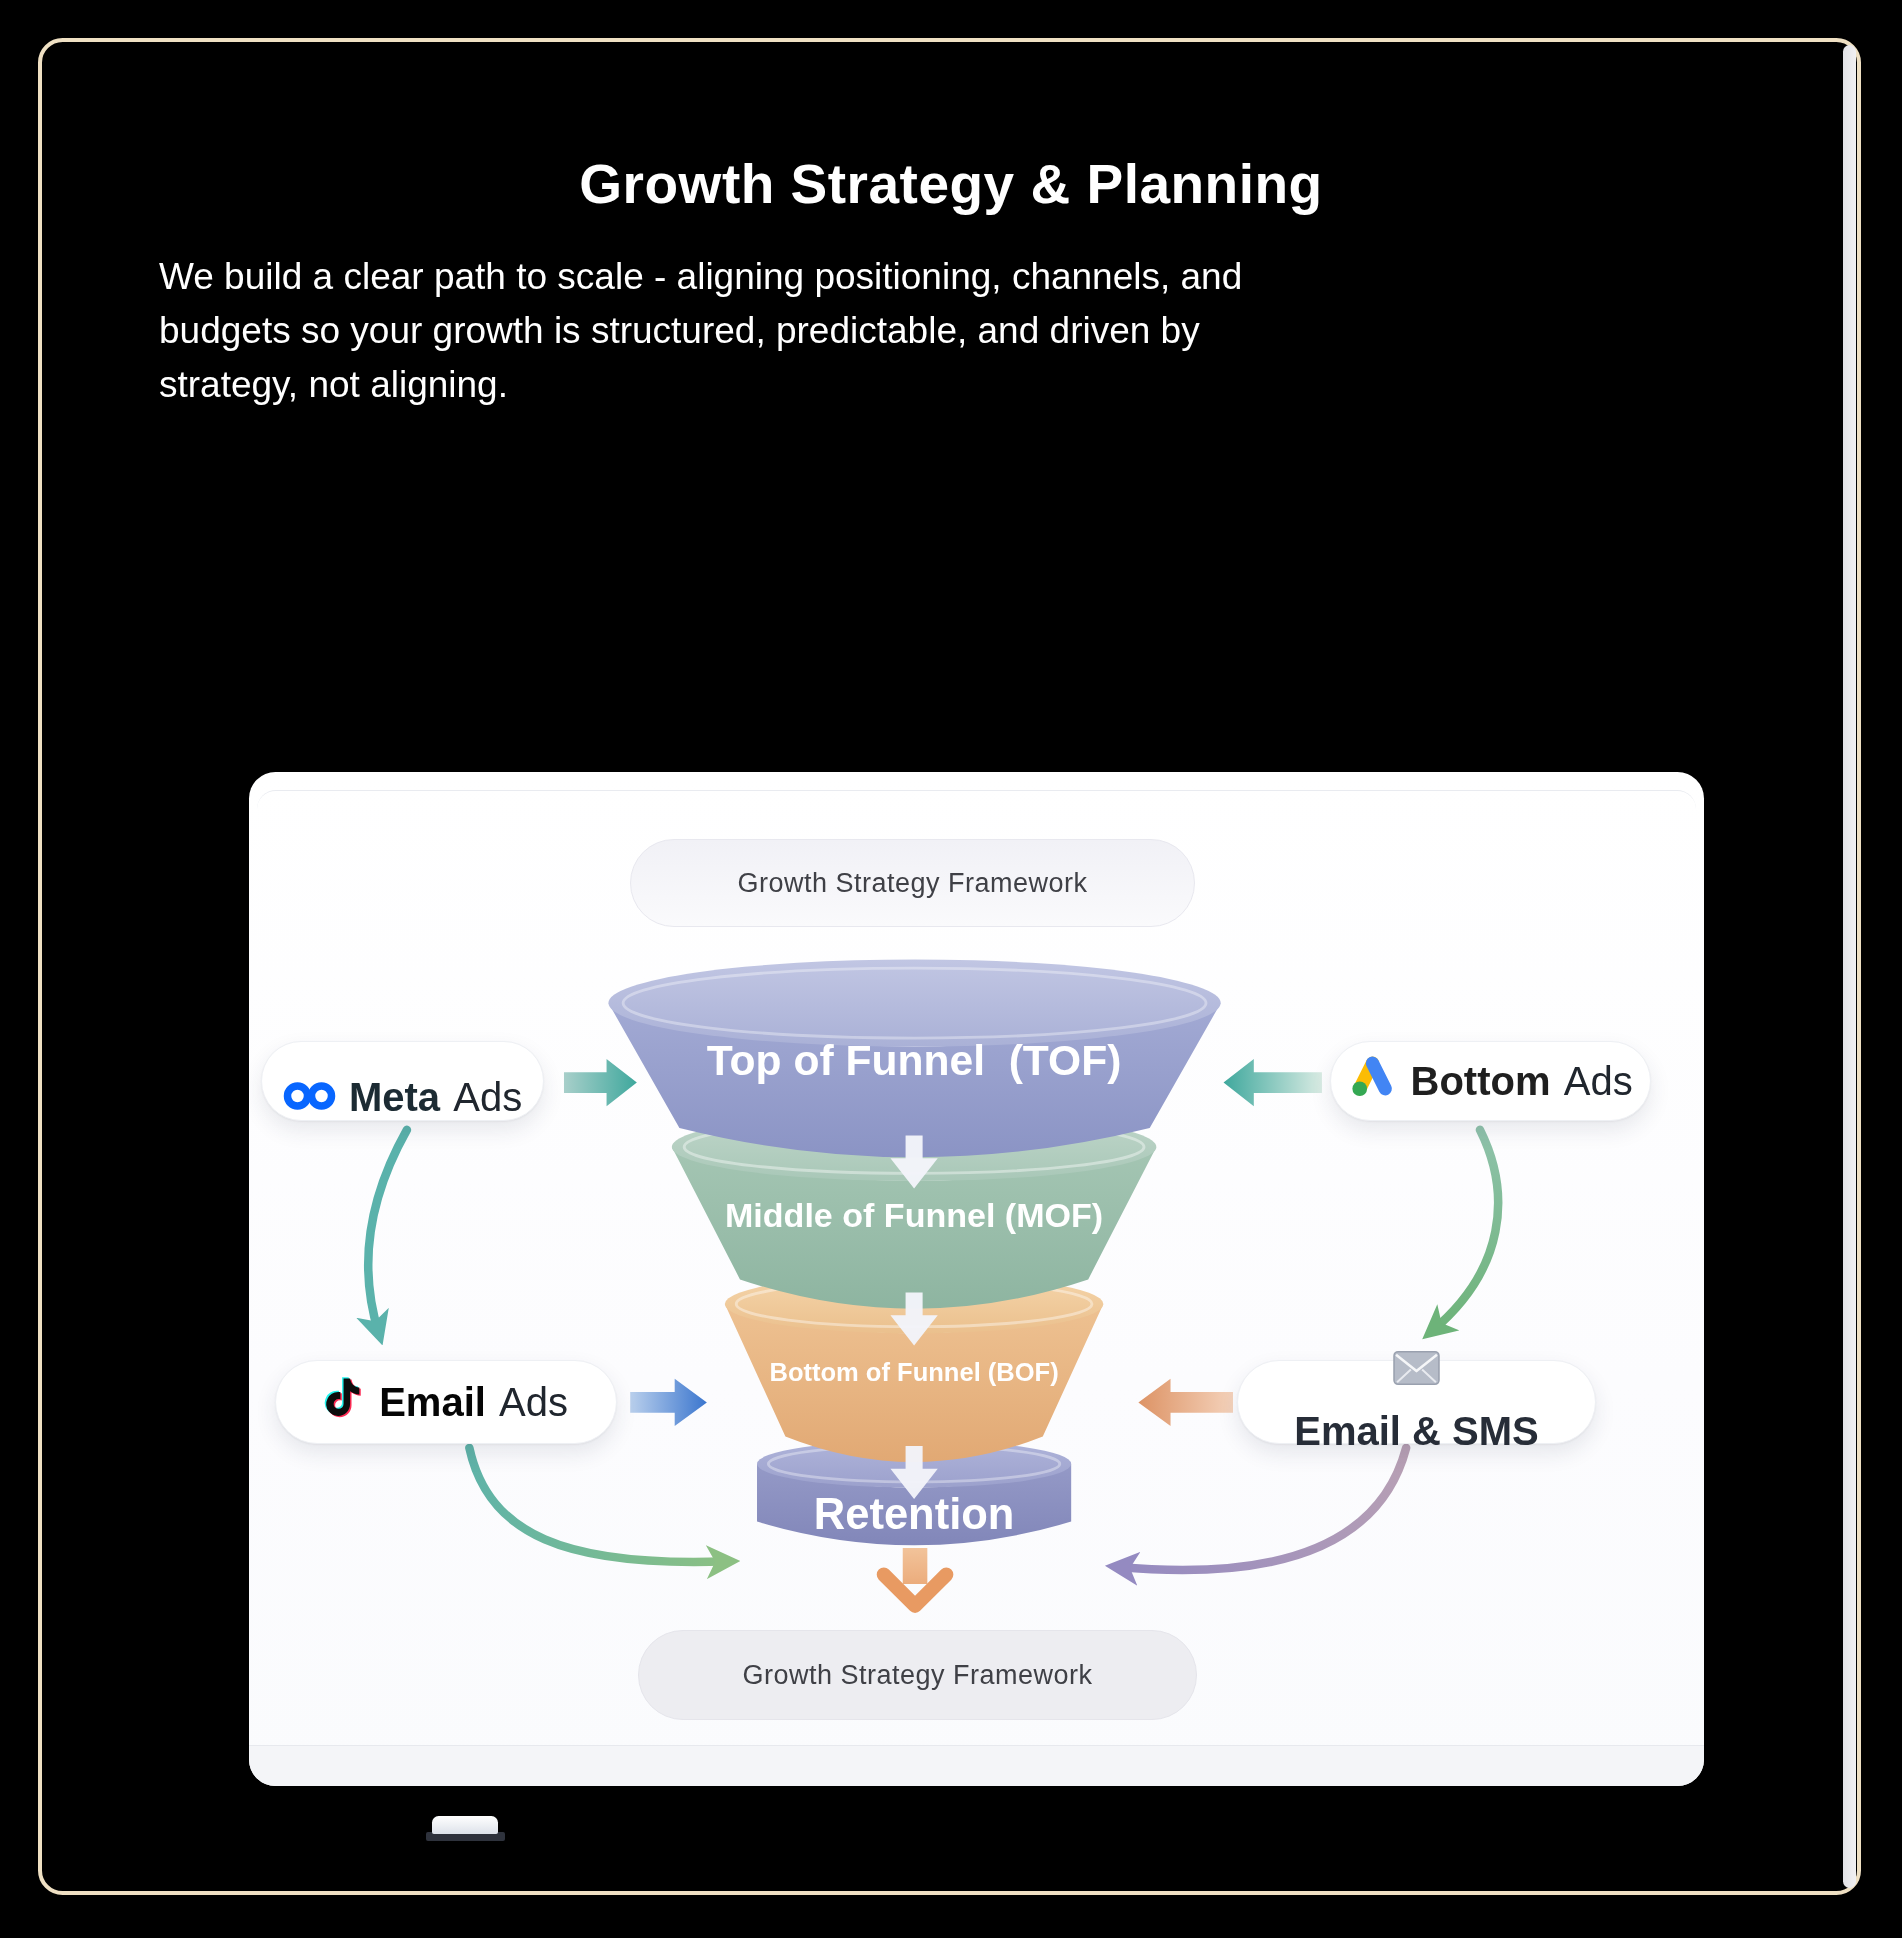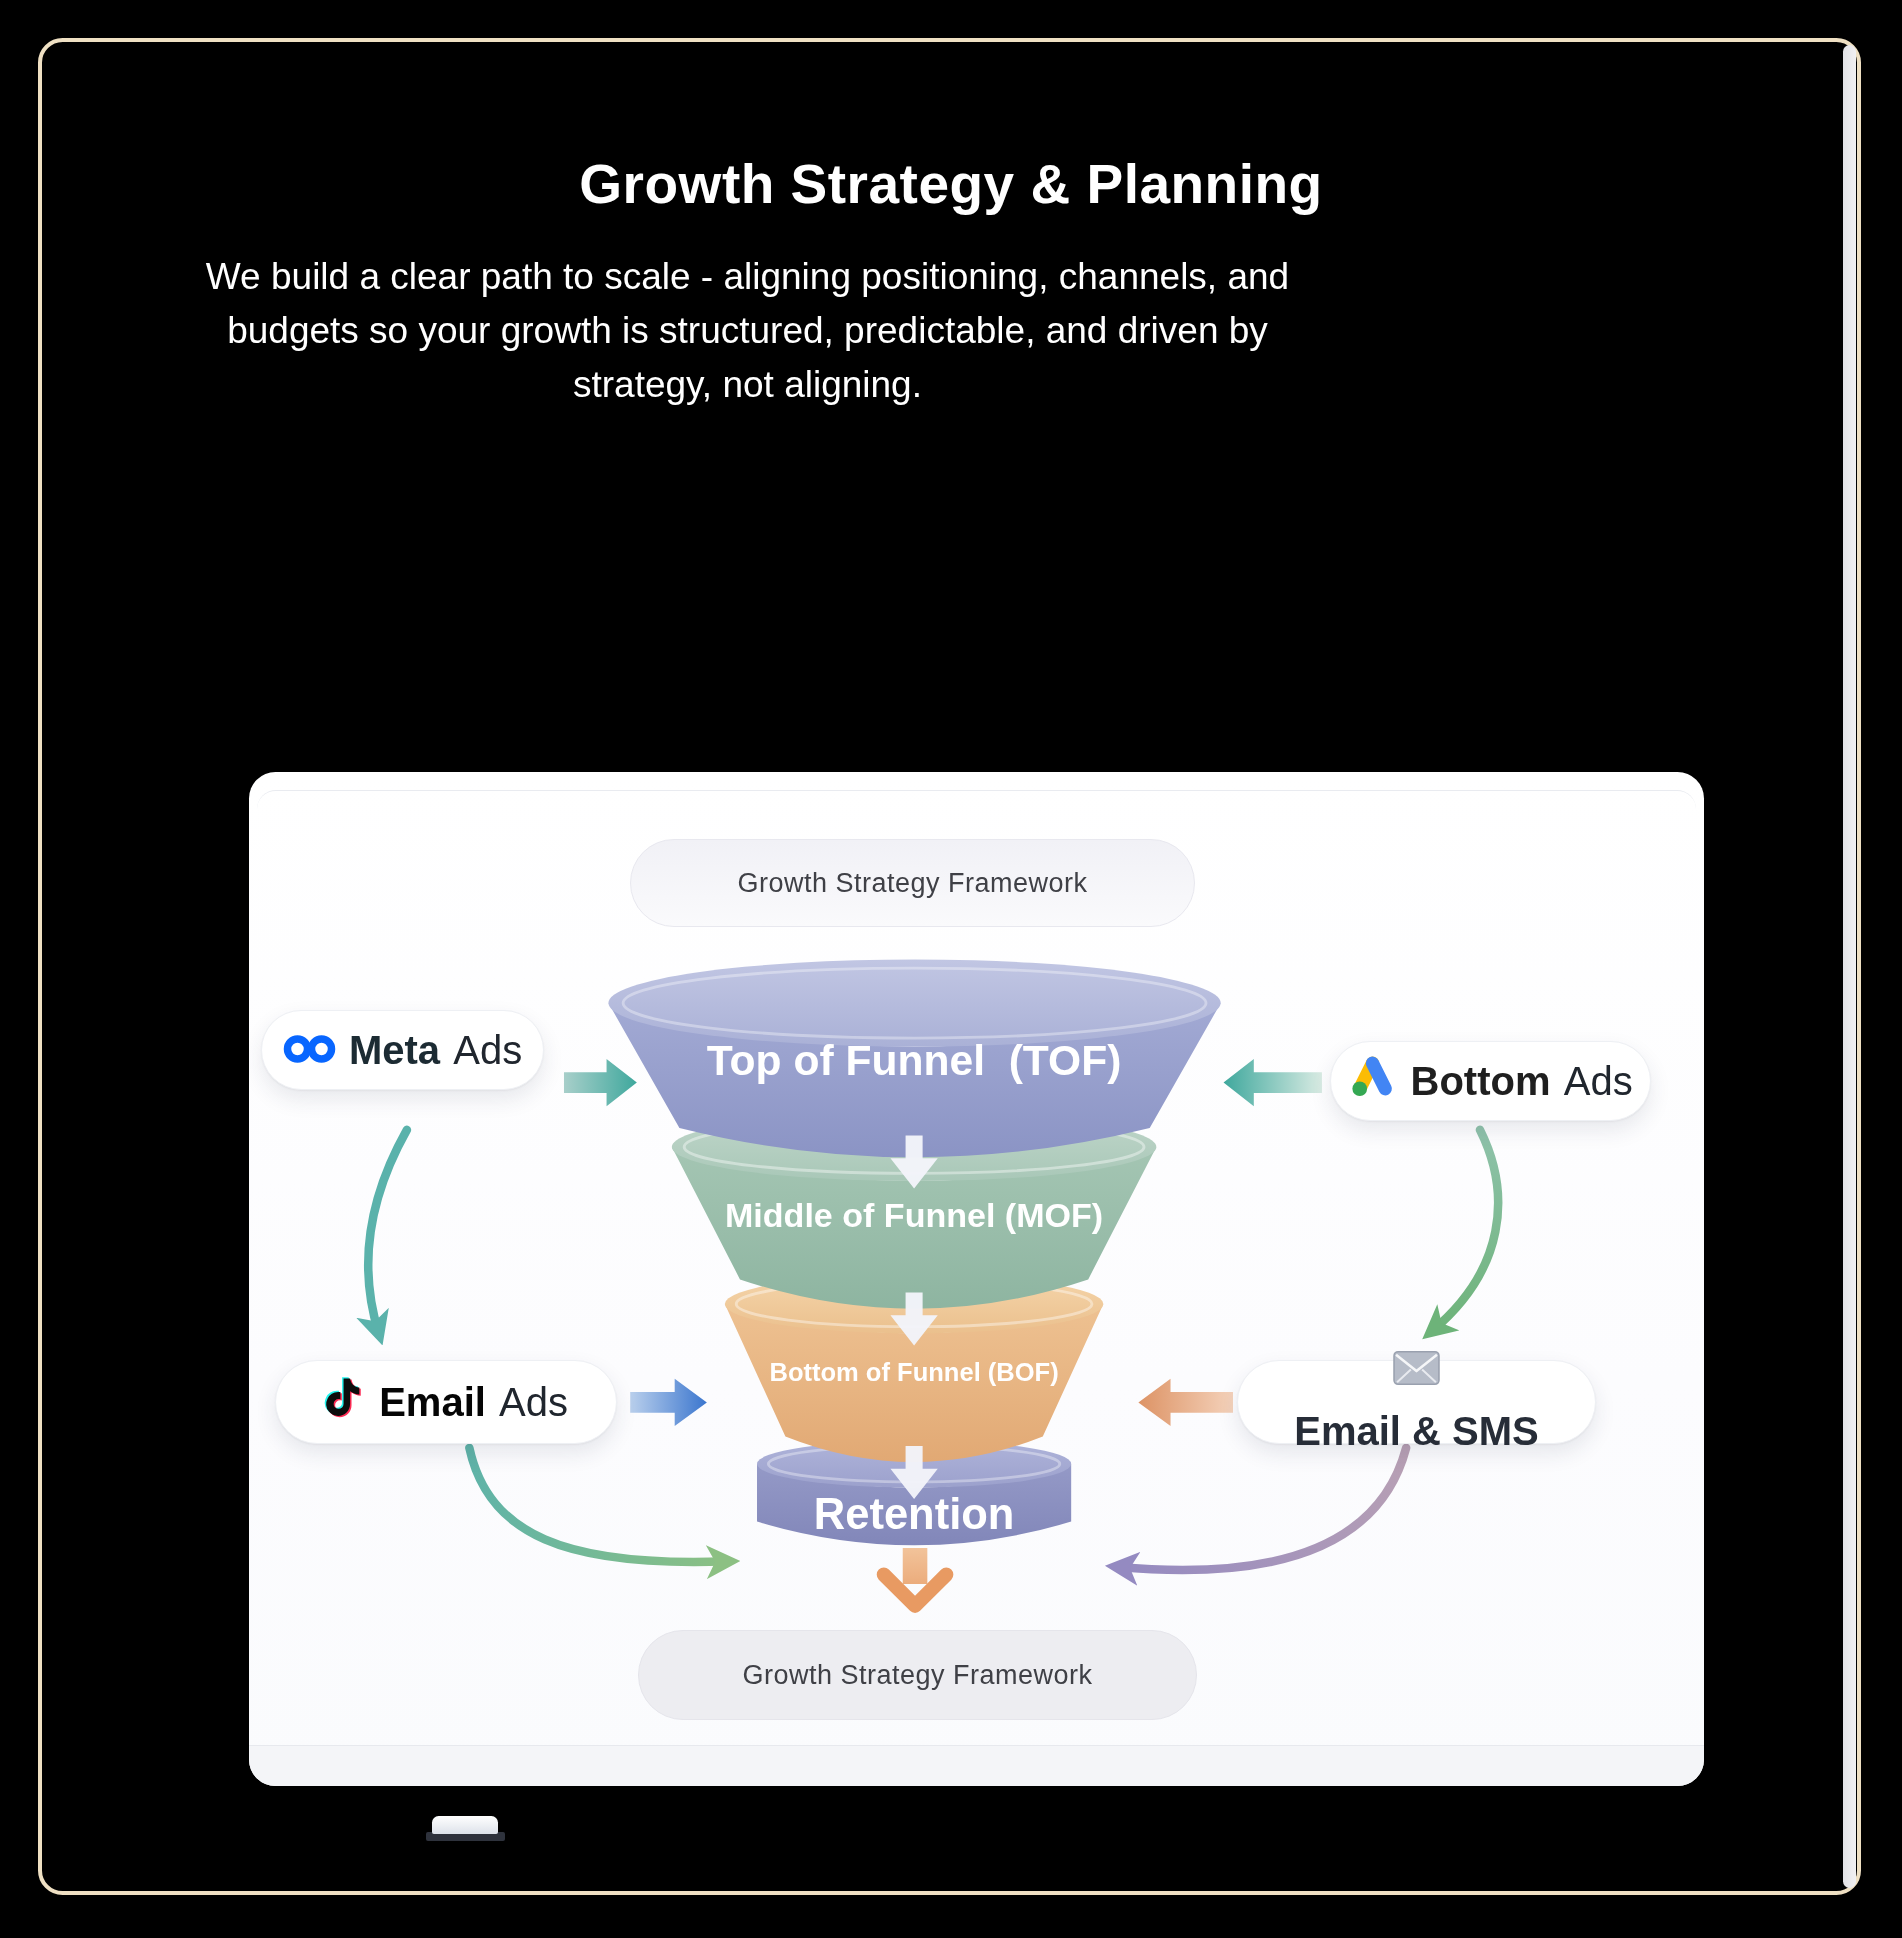--- a/index.html
+++ b/index.html
@@ -9,21 +9,21 @@
 
   
   .frame{left:38px;top:38px;width:1823px;height:1857px;box-sizing:border-box;
          border:4.7px solid #efe0c3;border-radius:24.6px;}
   .scrollbar{left:1843px;top:45px;width:13.2px;height:1843px;
              background:linear-gradient(90deg,#e2e2e6,#f1f0f2);border-radius:6.6px;}
 
   
   .page-title{left:0;right:0;top:115px;text-align:center;color:#ffffff;
               font-size:55px;font-weight:700;letter-spacing:0.5px;}
-  .page-desc{left:159px;width:1177px;top:250px;text-align:center;color:#ffffff;
+  .page-desc{left:159px;width:1177px;top:250px;text-align:left;color:#ffffff;
              font-size:37px;font-weight:500;line-height:54px;}
 
   
   .card{left:249px;top:772px;width:1455px;height:1014px;border-radius:26.5px;
         background:linear-gradient(180deg,#ffffff 0%,#fcfcfe 60%,#fafbfd 100%);}
   .card-top-edge{left:7.6px;right:7.6px;top:18px;height:38px;
         border-top:1.9px solid #e9ebf0;border-radius:19px 19px 0 0;}
   .card-bottom-strip{left:0;right:0;bottom:0;height:40px;background:#f4f5f8;
         border-top:0.9px solid #e7e9ee;border-radius:0 0 26.5px 26.5px;}
 
@@ -35,21 +35,21 @@
   .badge.bottom{left:638px;top:1630px;width:559px;height:90px;
          background:#ededf1;border:0.9px solid #e5e5eb;}
 
   
   .pill{box-sizing:border-box;display:flex;align-items:center;justify-content:center;
         gap:13.2px;background:#ffffff;border:1.4px solid #eef0f4;border-radius:45px;
         box-shadow:0 9.5px 21px rgba(40,50,80,.10),0 0.9px 1.9px rgba(0,0,0,.05);
         font-size:40px;color:#1c2430;white-space:nowrap;}
   .pill .brand{font-weight:700;}
   .pill .suffix{font-weight:400;color:#20262e;}
-  .pill-meta{left:261px;top:1010px;width:283px;height:80px;}
+  .pill-meta{left:261px;top:1041px;width:283px;height:80px;align-items:flex-end;}
   .pill-meta .brand{color:#1c2b33;}
   .pill-google{left:1330px;top:1041px;width:321px;height:80px;}
   .pill-google .brand{font-weight:600;color:#1f1f1f;}
   .pill-tiktok{left:275px;top:1360px;width:342px;height:84px;}
   .pill-tiktok .brand{font-weight:800;color:#050505;}
   .pill-email{left:1237px;top:1360px;width:359px;height:84px;font-weight:600;color:#272d38;flex-direction:column;}
 
   svg.diagram{left:0;top:0;pointer-events:none;}
   .stage-label{fill:#ffffff;font-weight:700;font-family:"Liberation Sans","DejaVu Sans",sans-serif;}
 

